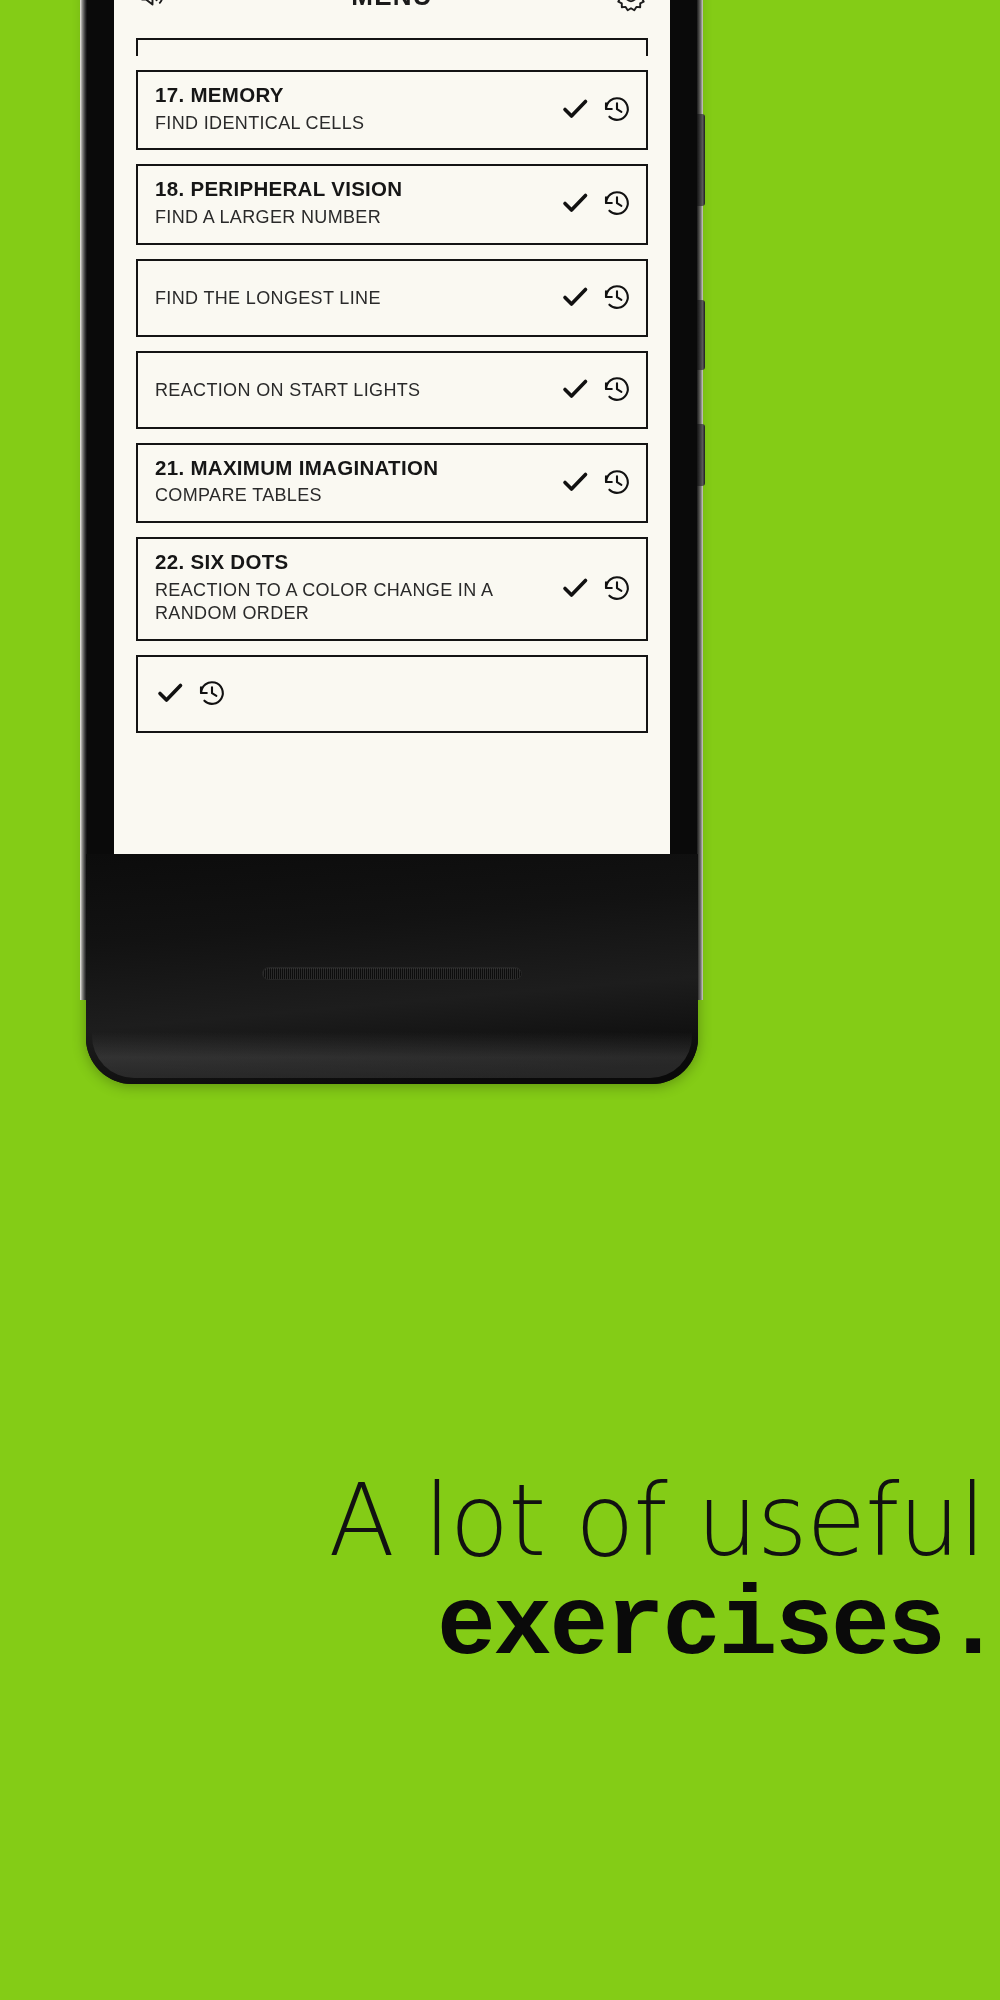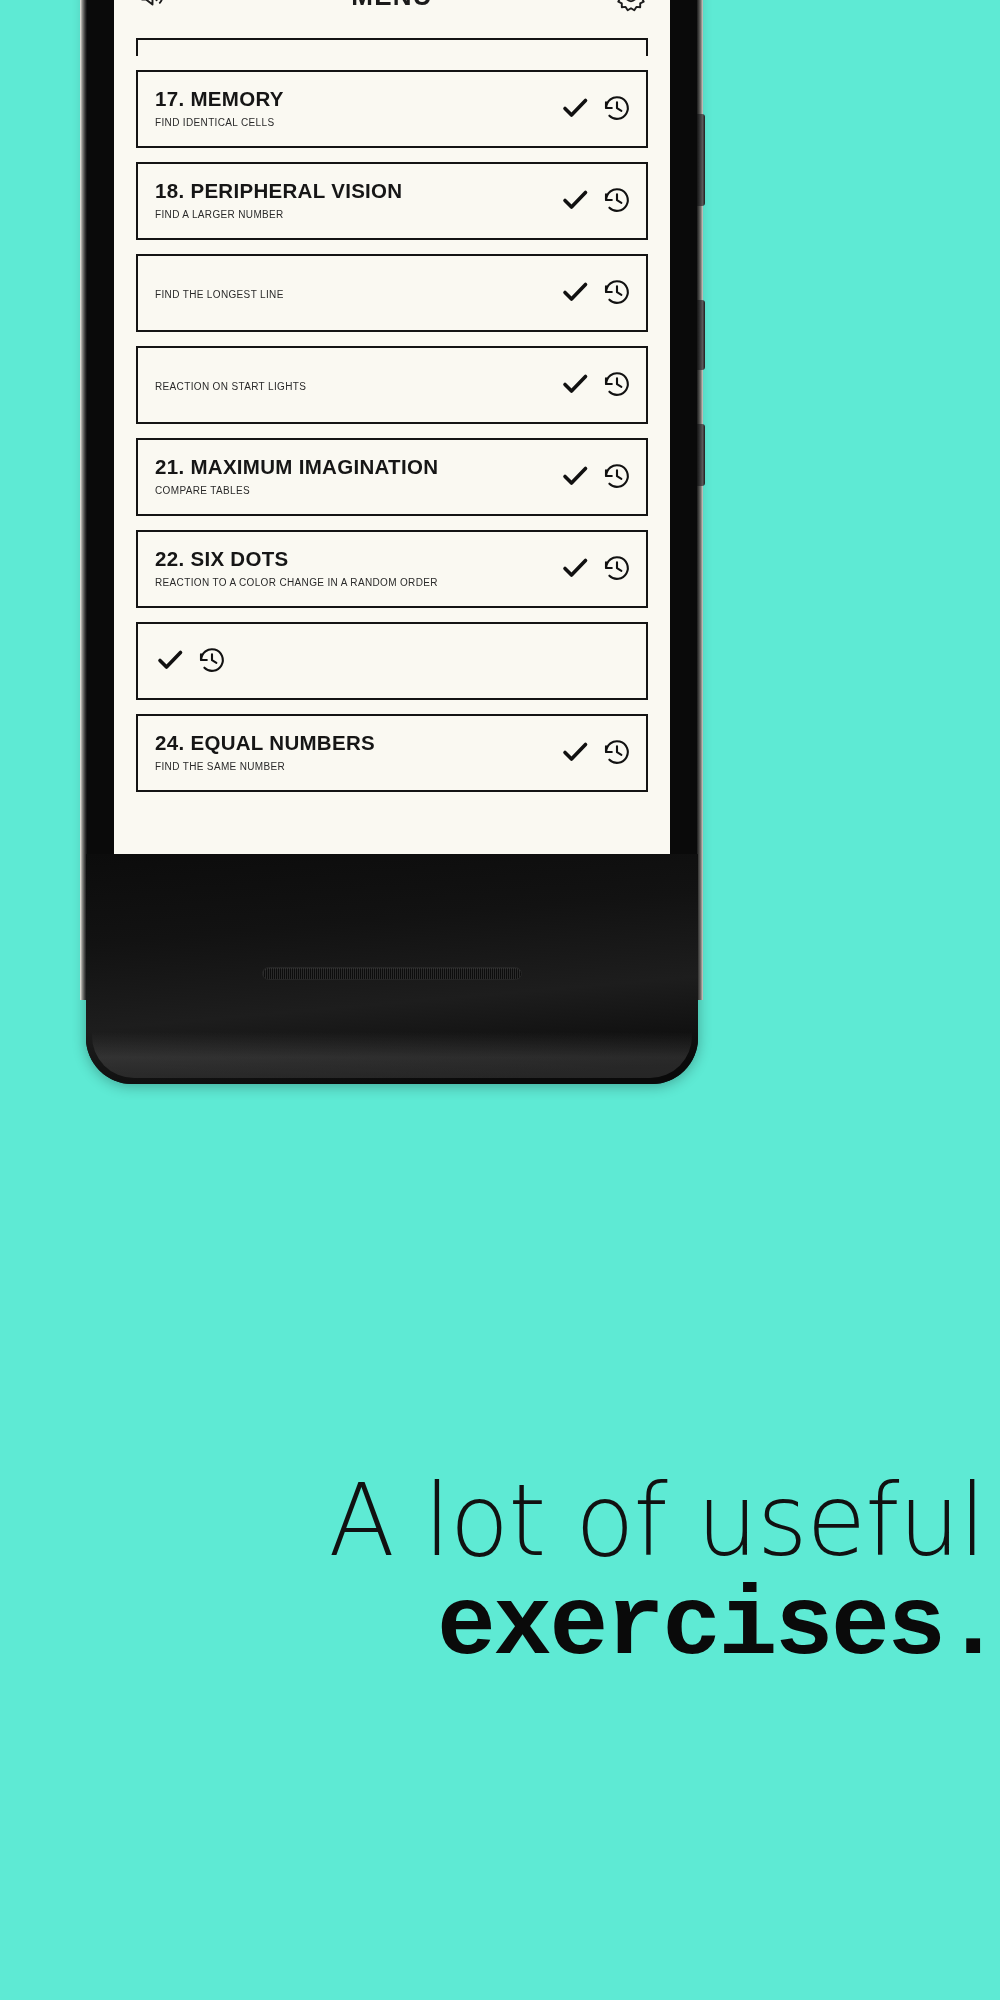--- a/index.html
+++ b/index.html
@@ -8,21 +8,21 @@
     width:1000px; height:2000px;
     background:#faf9f2;
     font-family:"Liberation Sans", sans-serif;
     overflow:hidden;
   }
 
   
   #page {
     position:relative;
     width:1000px; height:2000px;
-    background:#5eead4;
+    background:#84cc16;
   }
 
   
   #phone {
     position:absolute;
     left:86px; top:-46px;
     width:612px; height:1130px;
     border-radius:0 0 46px 46px;
     background:#0a0a0a;
     box-shadow:0 2px 14px rgba(0,0,0,0.30);
@@ -108,21 +108,21 @@
     height:18px; min-height:0; padding:0; margin-bottom:14px;
     overflow:hidden;
   }
   .card-text { flex:1 1 auto; padding-right:8px; }
   .card-title {
     font-size:20.5px; font-weight:bold; letter-spacing:0.3px;
     color:#161616; line-height:1.15; white-space:nowrap;
   }
   .card-sub {
     margin-top:5px;
-    font-size:10px; letter-spacing:0.35px;
+    font-size:18px; letter-spacing:0.35px;
     color:#2a2a2a; line-height:1.32;
   }
   .card-icons {
     flex:0 0 auto; display:flex; align-items:center; gap:12px;
   }
   .icon-check { width:30px; height:30px; display:block; }
   .icon-history { width:30px; height:30px; display:block; }
 
   
   #nav-bar {
@@ -301,36 +301,20 @@
                 <span class="icon-check"><svg viewBox="0 0 30 30" width="30" height="30" fill="none" stroke="#111" stroke-width="3.6" stroke-linecap="round" stroke-linejoin="round">
                     <path d="M5 15.5 L11.5 22 L25.5 7.5"></path>
                   </svg></span>
                 <span class="icon-history"><svg viewBox="0 0 30 30" width="30" height="30" fill="none" stroke="#111" stroke-width="2.1" stroke-linecap="round" stroke-linejoin="round">
                     <path d="M4.2 15 A10.8 10.8 0 1 1 7.4 22.7"></path>
                     <path d="M4.0 9.2 L4.0 15.0 L9.8 15.0"></path>
                     <path d="M15 9.3 L15 15.2 L19.4 17.8"></path>
                   </svg></span>
               </div>
             </div>
-            <div class="card">
-              <div class="card-text">
-                <div class="card-title"><span>24. </span><span>EQUAL NUMBERS</span></div>
-                <div class="card-sub">FIND THE SAME NUMBER</div>
-              </div>
-              <div class="card-icons">
-                <span class="icon-check"><svg viewBox="0 0 30 30" width="30" height="30" fill="none" stroke="#111" stroke-width="3.6" stroke-linecap="round" stroke-linejoin="round">
-                    <path d="M5 15.5 L11.5 22 L25.5 7.5"></path>
-                  </svg></span>
-                <span class="icon-history"><svg viewBox="0 0 30 30" width="30" height="30" fill="none" stroke="#111" stroke-width="2.1" stroke-linecap="round" stroke-linejoin="round">
-                    <path d="M4.2 15 A10.8 10.8 0 1 1 7.4 22.7"></path>
-                    <path d="M4.0 9.2 L4.0 15.0 L9.8 15.0"></path>
-                    <path d="M15 9.3 L15 15.2 L19.4 17.8"></path>
-                  </svg></span>
-              </div>
-            </div>
           </div>
       </div>
 
       <div id="nav-bar">
         <span class="nav-back"></span>
         <span class="nav-home"></span>
         <span class="nav-recent"></span>
       </div>
 
     </div>

